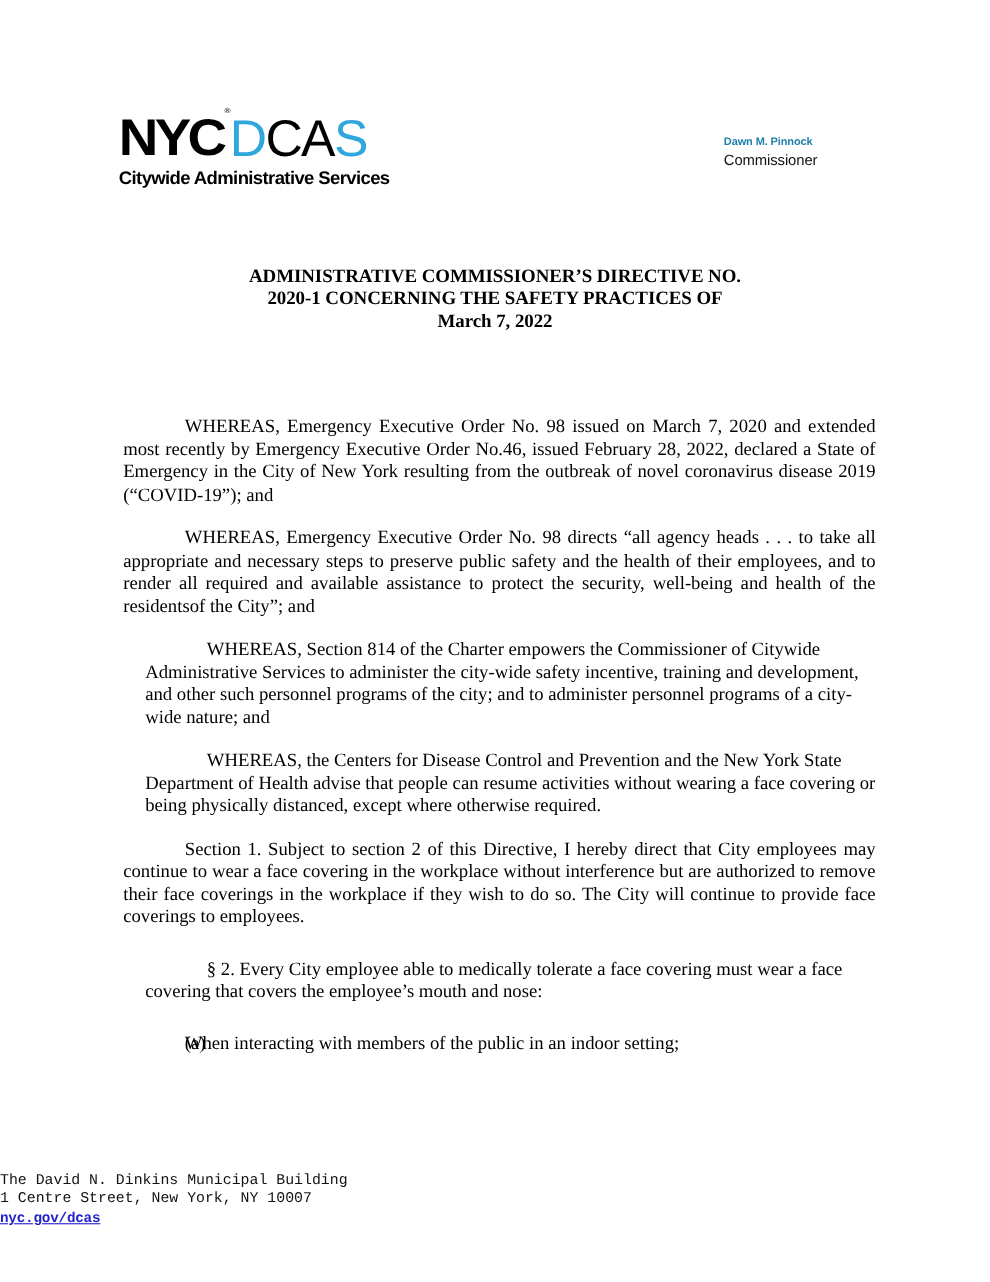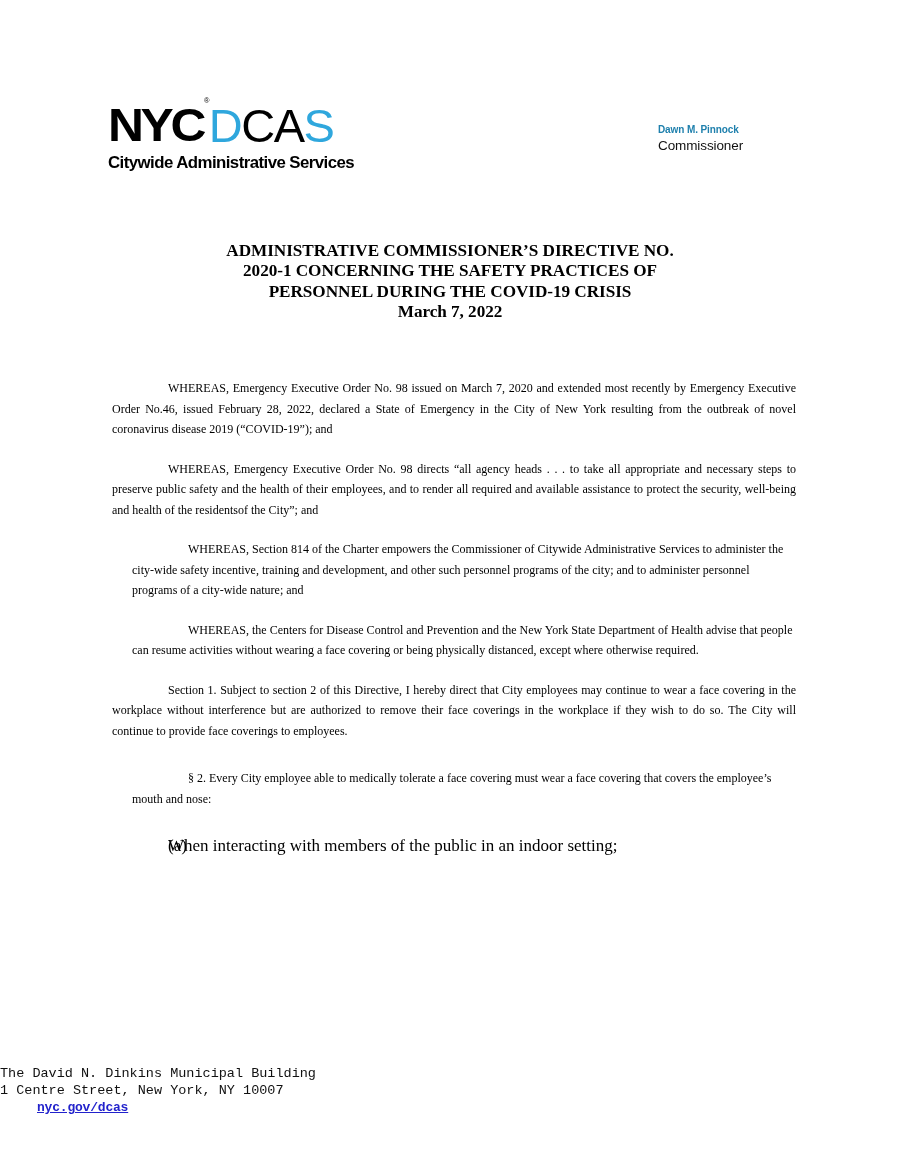--- a/index.html
+++ b/index.html
@@ -131,21 +131,21 @@
     left: 112px;
     top: 378px;
     width: 684px;
     font-size: 17px;
     line-height: 20.5px;
   }
   p.para {
     margin: 0 0 19px 0;
     text-indent: 56px;
     text-align: justify;
-    font-size: 12px;
+    font-size: 17px;
     line-height: 20.5px;
   }
   p.para.ragged {
     text-align: left;
     margin-left: 20px;
   }
   p.para.gap-lg {
     margin-bottom: 27px;
   }
   .list-item {
@@ -177,21 +177,20 @@
   }
   .footer-line { display: block; }
   .footer-link {
     display: inline-block;
     margin-top: 1px;
     color: #2222cc;
     font-weight: bold;
     font-size: 13px;
     text-decoration: underline;
     letter-spacing: -0.2px;
-    padding-left: 37px;
   }
 </style>
 </head>
 <body>
 
 <div class="page">
 
   <div class="letterhead">
 
     <div class="logo-block">
@@ -205,21 +204,20 @@
     <div class="commissioner-block">
       <div class="commissioner-name">Dawn M. Pinnock</div>
       <div class="commissioner-title">Commissioner</div>
     </div>
 
   </div>
 
   <div class="doc-title">
     <span class="tline">ADMINISTRATIVE COMMISSIONER’S DIRECTIVE NO.</span>
     <span class="tline">2020-1 CONCERNING THE SAFETY PRACTICES OF</span>
-    <span class="tline">PERSONNEL DURING THE COVID-19 CRISIS</span>
     <span class="doc-date">March 7, 2022</span>
   </div>
 
   <div class="body-wrap">
 
     <p class="para">WHEREAS, Emergency Executive Order No. 98 issued on March 7, 2020 and extended most recently by Emergency Executive Order No.46, issued February 28, 2022, declared a State of Emergency in the City of New York resulting from the outbreak of novel coronavirus disease 2019 (“COVID-19”); and</p>
 
     <p class="para">WHEREAS, Emergency Executive Order No. 98 directs “all agency heads . . . to take all appropriate and necessary steps to preserve public safety and the health of their employees, and to render all required and available assistance to protect the security, well-being and health of the residentsof the City”; and</p>
 
     <p class="para ragged">WHEREAS, Section 814 of the Charter empowers the Commissioner of Citywide Administrative Services to administer the city-wide safety incentive, training and development, and other such personnel programs of the city; and to administer personnel programs of a city-wide nature; and</p>

